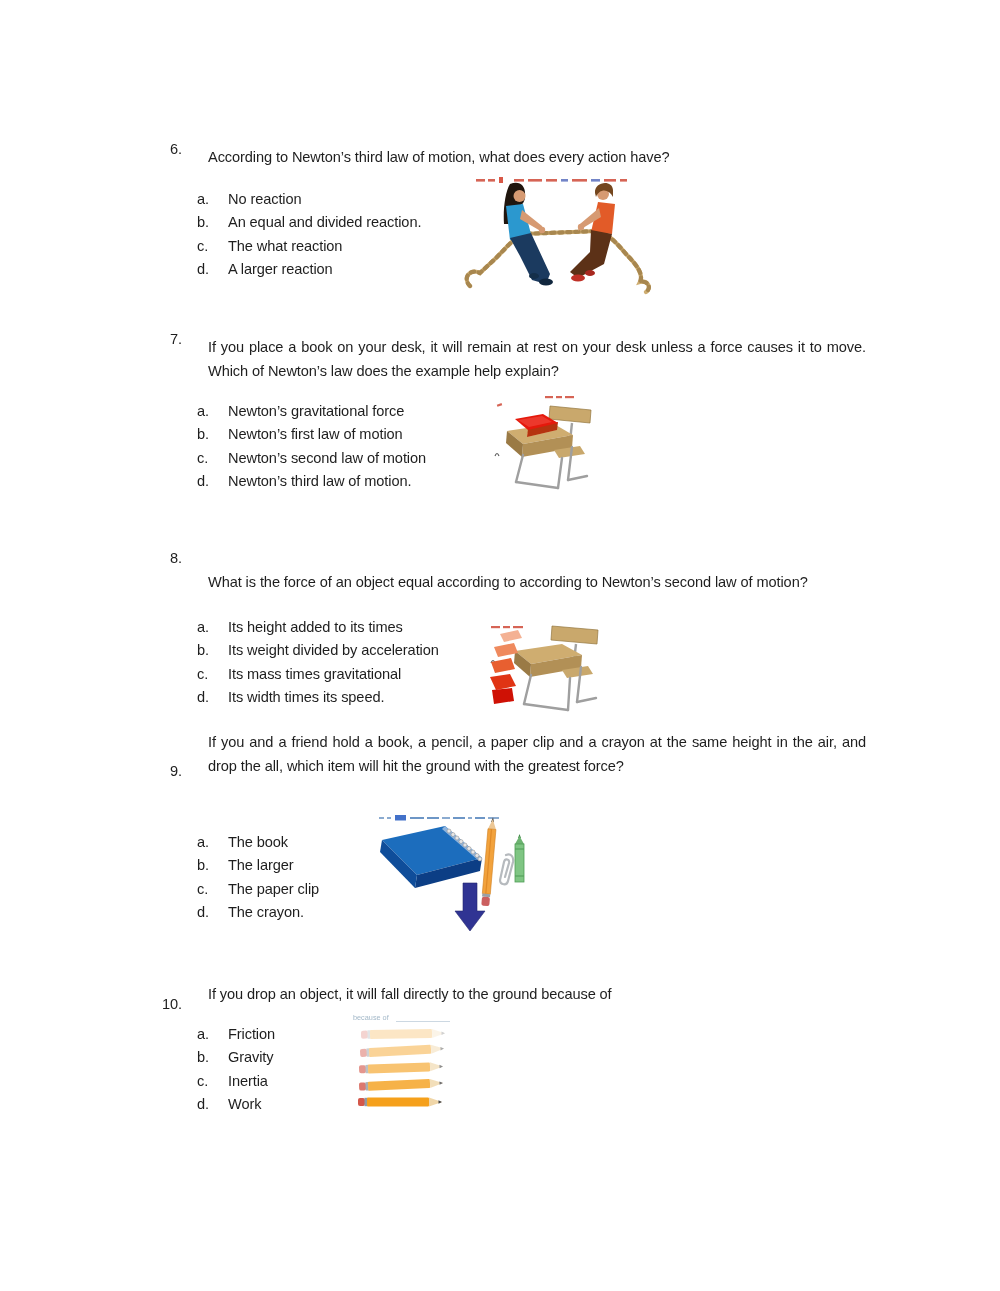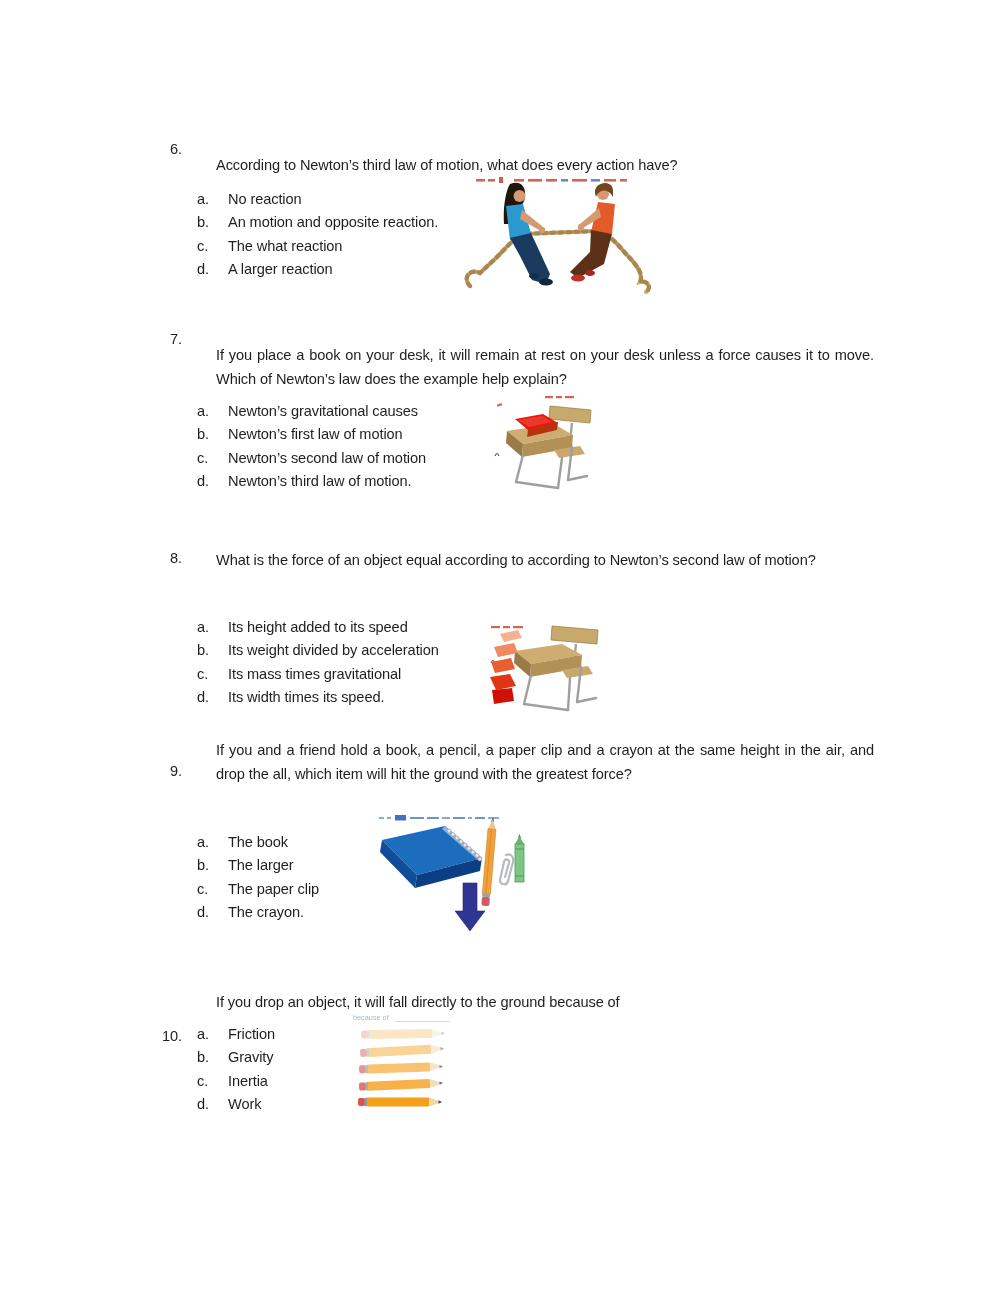--- a/index.html
+++ b/index.html
@@ -15,21 +15,21 @@
   .q-num {
     position:absolute;
     left:150px; width:32px;
     text-align:right;
     font-size:14.6px; line-height:24px;
     letter-spacing:-0.1px;
   }
   .q-text {
     position:absolute;
     left:200px; width:658px;
-    margin:16px;
+    margin:8px;
     font-size:14.6px; line-height:24px;
     text-align:justify;
     letter-spacing:-0.1px;
   }
   .options { position:absolute; left:197px; }
   .option { display:flex; line-height:23.4px; font-size:14.6px; letter-spacing:-0.1px; }
   .opt-letter { width:31px; flex:0 0 31px; }
   .illus { position:absolute; }
 </style>
 </head>
@@ -39,21 +39,21 @@
 
   <span class="q-num" style="top:137px">6.</span>
   <p class="q-text" style="top:137px">According to Newton’s third law of motion, what does every action have?</p>
   <div class="options" style="top:188px">
     <div class="option">
       <span class="opt-letter">a.</span>
       <span class="opt-text">No reaction</span>
     </div>
     <div class="option">
       <span class="opt-letter">b.</span>
-      <span class="opt-text">An motion and opposite reaction.</span>
+      <span class="opt-text">An equal and divided reaction.</span>
     </div>
     <div class="option">
       <span class="opt-letter">c.</span>
       <span class="opt-text">The what reaction</span>
     </div>
     <div class="option">
       <span class="opt-letter">d.</span>
       <span class="opt-text">A larger reaction</span>
     </div>
   </div>
@@ -100,21 +100,21 @@
       <ellipse cx="116" cy="102" rx="7" ry="3.5" fill="#bf3026"></ellipse>
       <ellipse cx="128" cy="97" rx="5" ry="3" fill="#a8281f"></ellipse>
     </g>
   </svg>
 
   <span class="q-num" style="top:327px">7.</span>
   <p class="q-text" style="top:327px">If you place a book on your desk, it will remain at rest on your desk unless a force causes it to move. Which of Newton’s law does the example help explain?</p>
   <div class="options" style="top:400px">
     <div class="option">
       <span class="opt-letter">a.</span>
-      <span class="opt-text">Newton’s gravitational causes</span>
+      <span class="opt-text">Newton’s gravitational force</span>
     </div>
     <div class="option">
       <span class="opt-letter">b.</span>
       <span class="opt-text">Newton’s first law of motion</span>
     </div>
     <div class="option">
       <span class="opt-letter">c.</span>
       <span class="opt-text">Newton’s second law of motion</span>
     </div>
     <div class="option">
@@ -148,25 +148,25 @@
     </g>
     <g>
       <polygon points="37,41 67,34 67,38 37,45" fill="#eec08f"></polygon>
       <polygon points="38,37 68,30 67,38 37,45" fill="#b5330f"></polygon>
       <polygon points="25,27 53,22 68,31 38,38" fill="#e5190c"></polygon>
       <polygon points="28,28 52,24 62,30 39,35" fill="#f0463a" opacity="0.7"></polygon>
     </g>
   </svg>
 
   <span class="q-num" style="top:546px">8.</span>
-  <p class="q-text" style="top:532px">What is the force of an object equal according to according to Newton’s second law of motion?</p>
+  <p class="q-text" style="top:562px">What is the force of an object equal according to according to Newton’s second law of motion?</p>
   <div class="options" style="top:616px">
     <div class="option">
       <span class="opt-letter">a.</span>
-      <span class="opt-text">Its height added to its speed</span>
+      <span class="opt-text">Its height added to its times</span>
     </div>
     <div class="option">
       <span class="opt-letter">b.</span>
       <span class="opt-text">Its weight divided by acceleration</span>
     </div>
     <div class="option">
       <span class="opt-letter">c.</span>
       <span class="opt-text">Its mass times gravitational</span>
     </div>
     <div class="option">
@@ -273,21 +273,21 @@
       <polygon points="138,31 147,31 142.5,23" fill="#6db371"></polygon>
       <rect x="138" y="31" width="9" height="38" fill="#7fc583" stroke="#4f9d55" stroke-width="0.8"></rect>
       <line x1="138" y1="36" x2="147" y2="36" stroke="#55a15b" stroke-width="1.2"></line>
       <line x1="138" y1="63" x2="147" y2="63" stroke="#55a15b" stroke-width="1.2"></line>
     </g>
     <g>
       <polygon points="86,70 100,70 100,98 108,98 93,118 78,98 86,98" fill="#303493" stroke="#23266e" stroke-width="0.6"></polygon>
     </g>
   </svg>
 
-  <span class="q-num" style="top:1024px">10.</span>
+  <span class="q-num" style="top:992px">10.</span>
   <p class="q-text" style="top:974px">If you drop an object, it will fall directly to the ground because of</p>
   <div class="options" style="top:1023px">
     <div class="option">
       <span class="opt-letter">a.</span>
       <span class="opt-text">Friction</span>
     </div>
     <div class="option">
       <span class="opt-letter">b.</span>
       <span class="opt-text">Gravity</span>
     </div>

